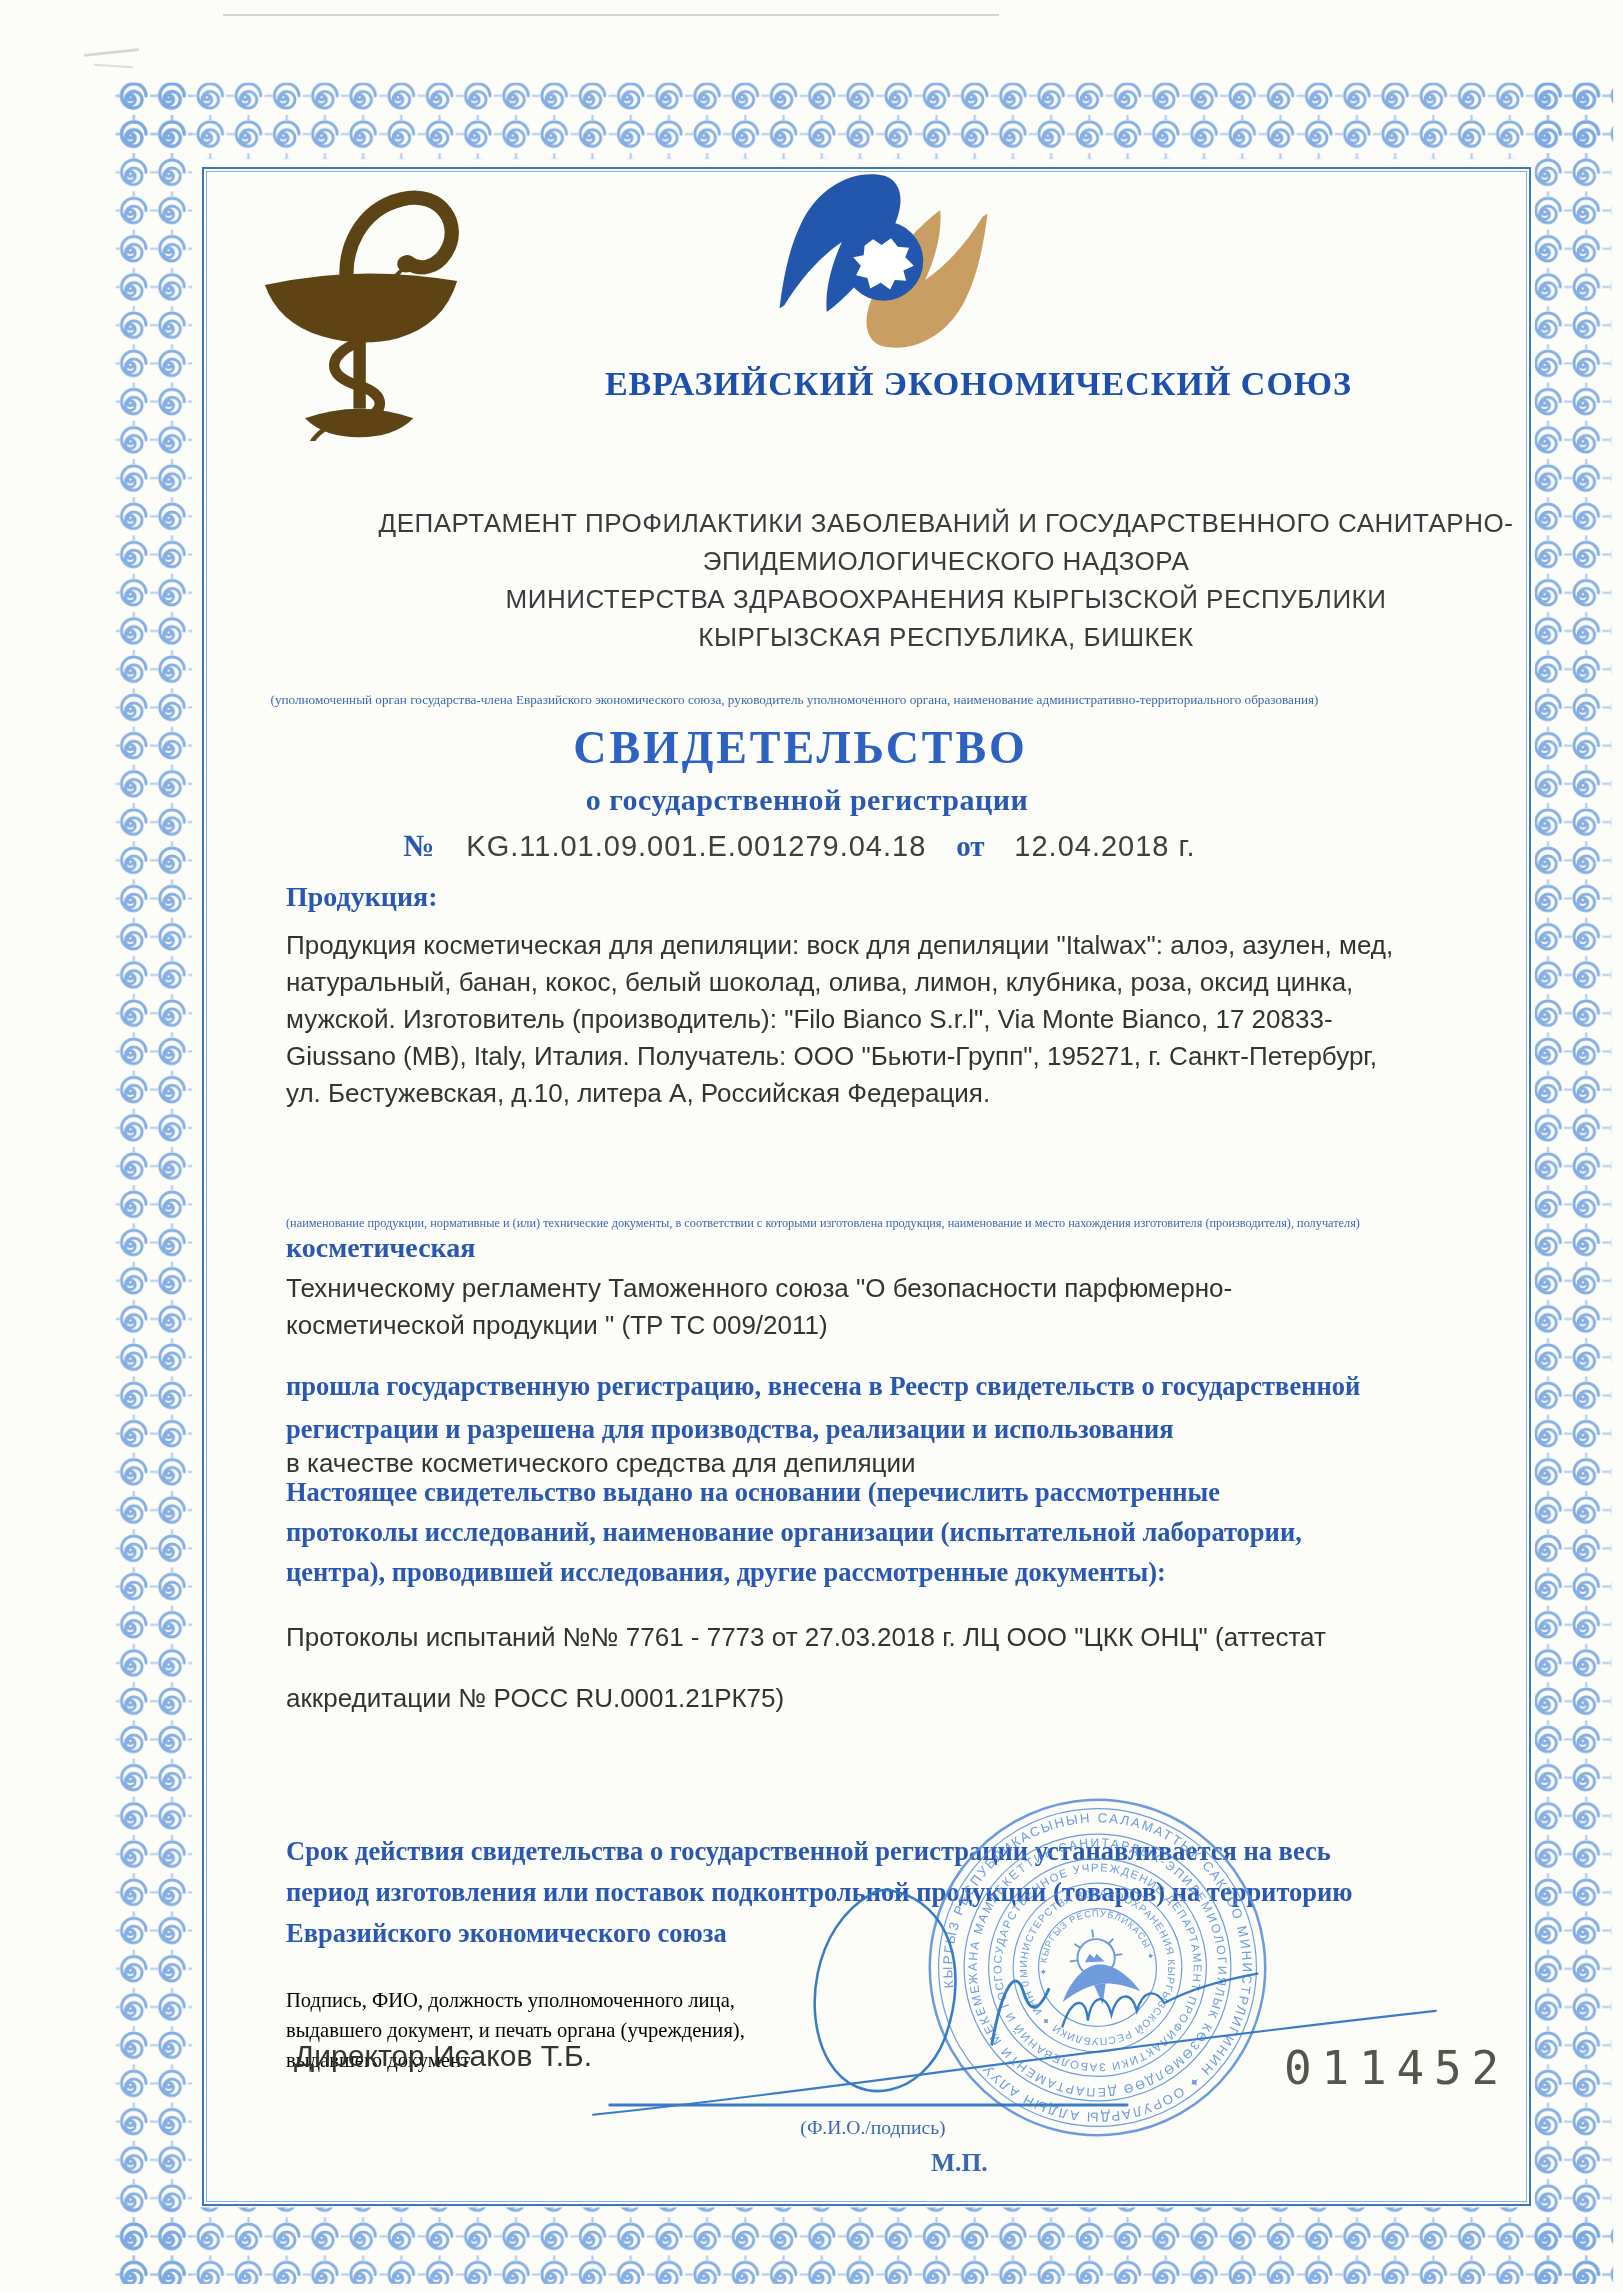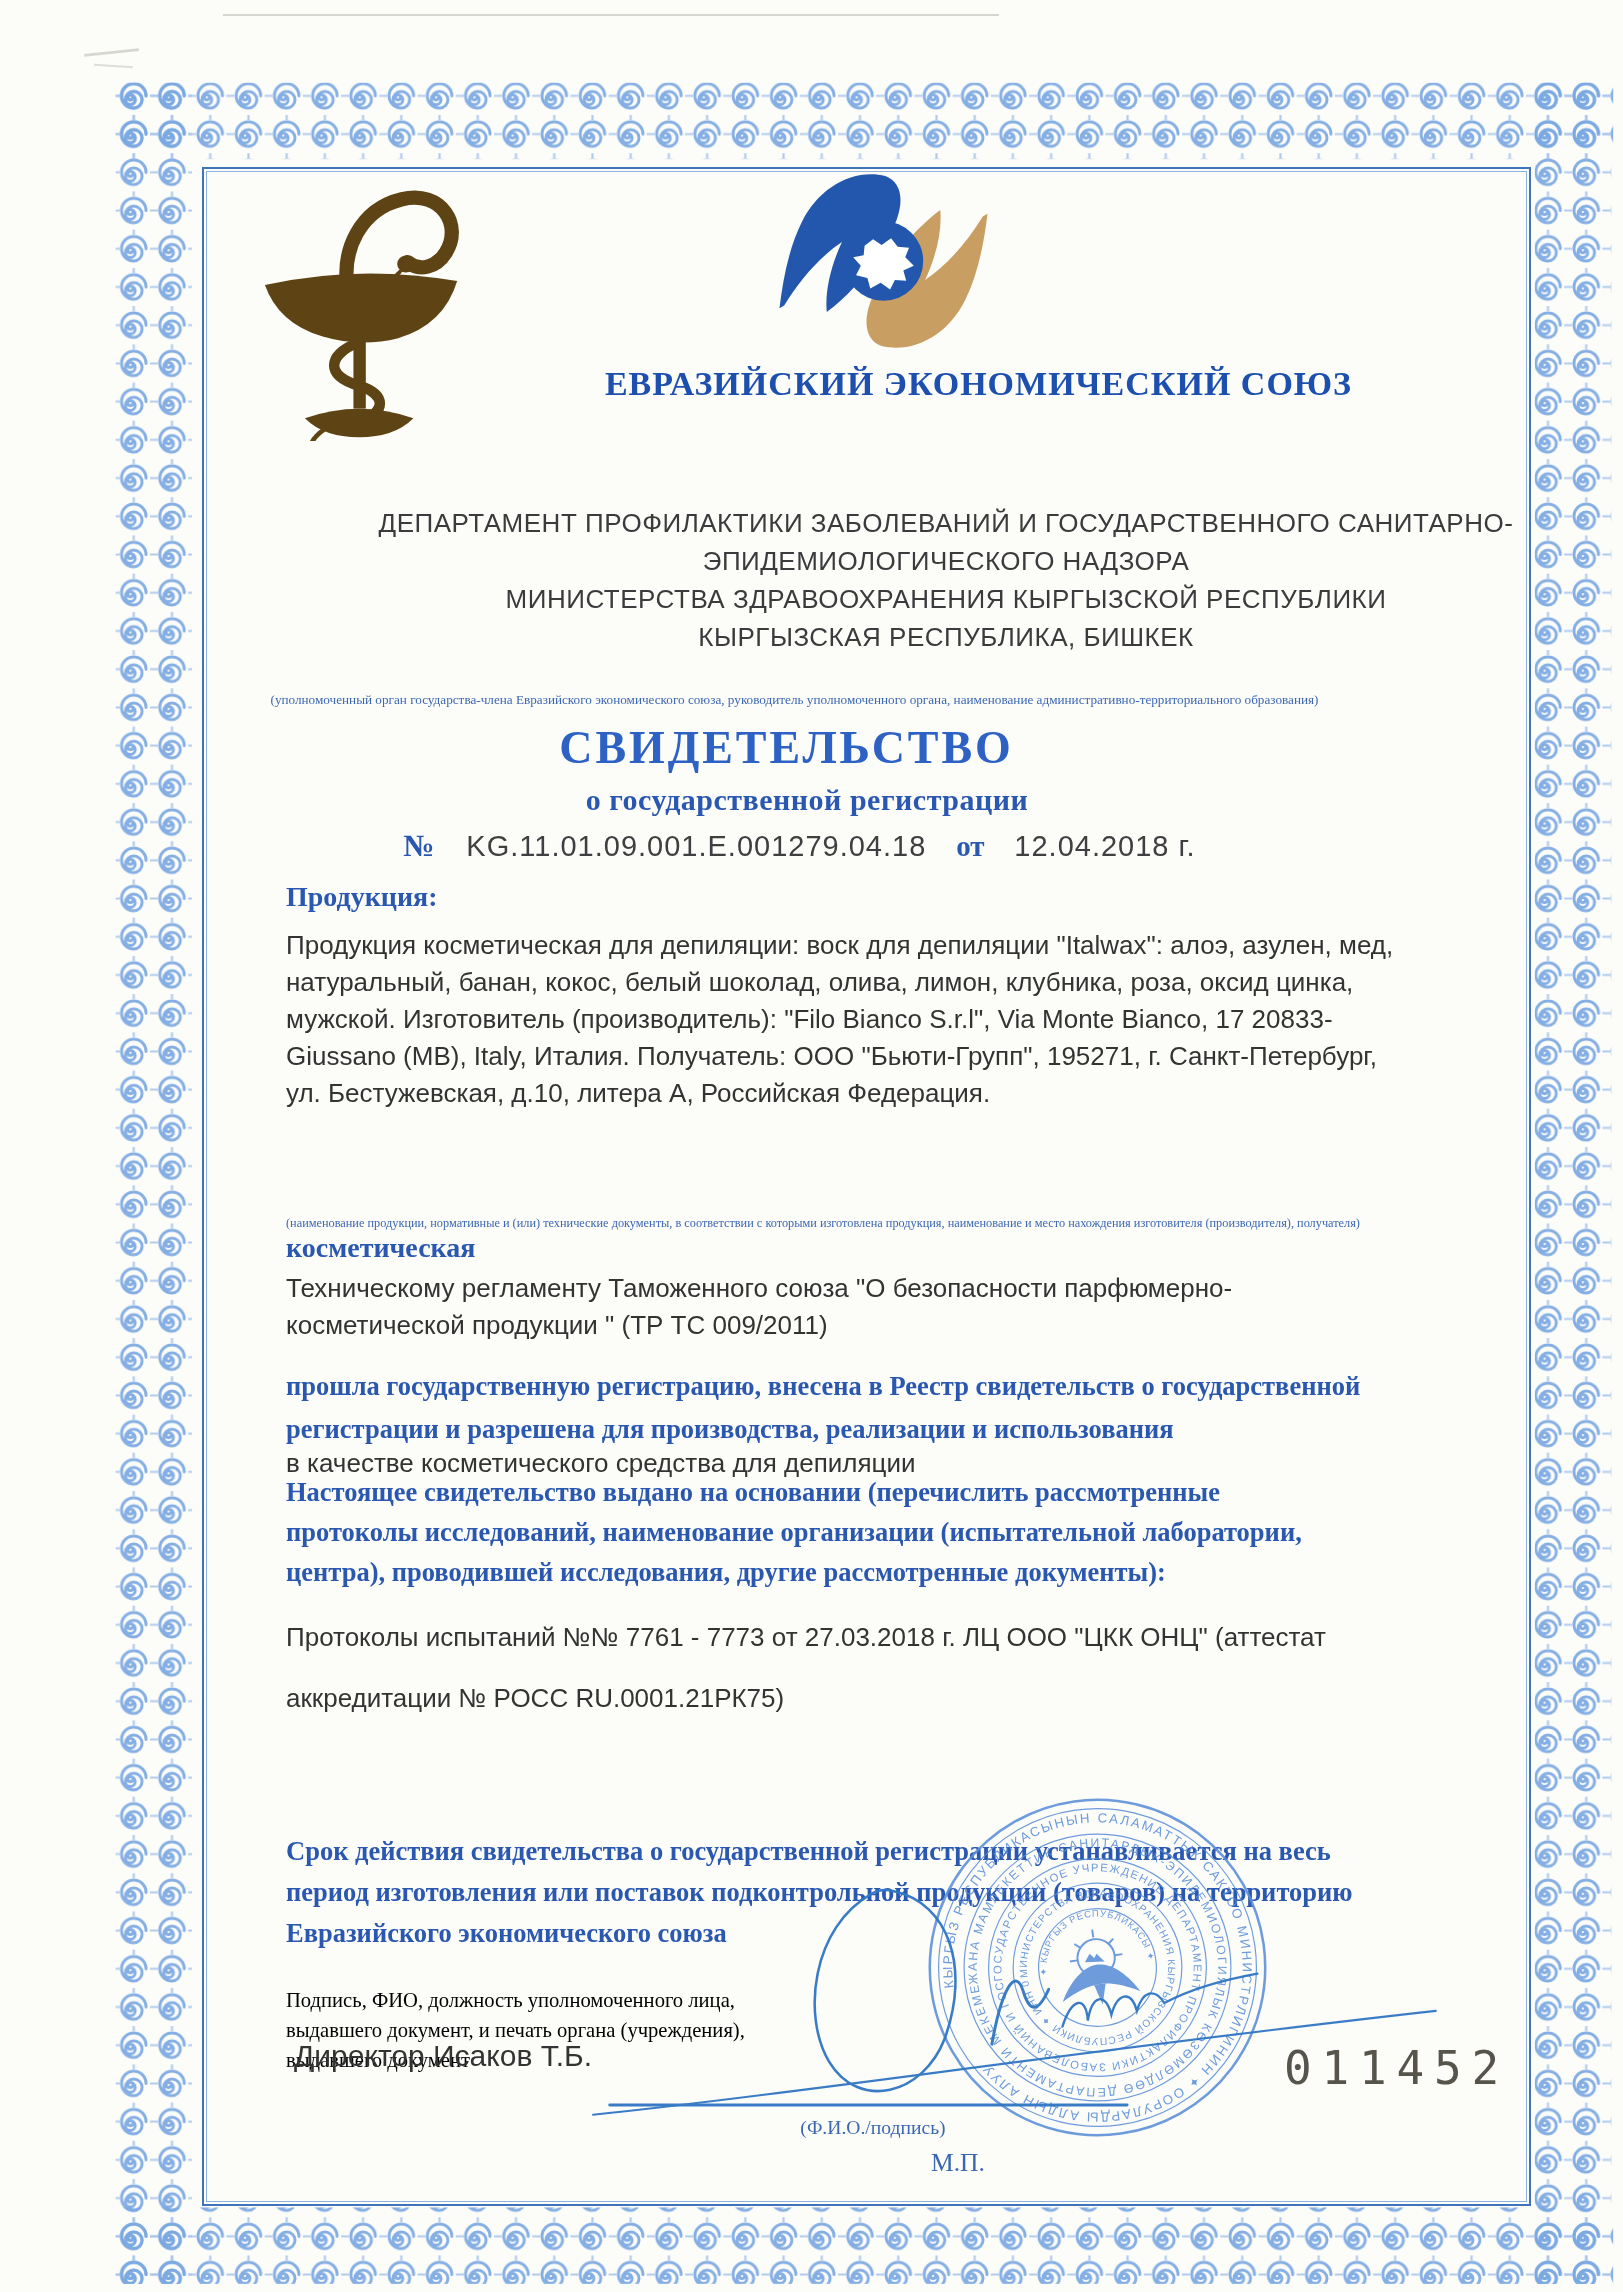--- a/index.html
+++ b/index.html
@@ -16,21 +16,21 @@
   .tinynote{font-family:"Liberation Serif","DejaVu Serif",serif;color:#3c68b2;font-size:13.2px;font-weight:normal;}
   .cert-title{font-size:46px;letter-spacing:2.9px;color:#2d62c4;}
   .cert-sub{font-size:30px;letter-spacing:0.5px;color:#2a58b0;}
   .numline{font-size:29px;}
   .numsign{font-family:"Liberation Serif","DejaVu Serif",serif;color:#2a58b0;font-weight:bold;font-size:31px;}
   .numval{color:#3f3f41;letter-spacing:1px;}
   .bluepar{font-size:26.5px;line-height:40px;}
   .bodypar{font-size:26px;line-height:37px;color:#333;}
   .scan-line{background:#c2c2bc;opacity:.65;}
   .serial{font-family:"DejaVu Sans Mono",monospace;font-size:46px;letter-spacing:9.8px;color:#56544b;}
-  .mp{font-family:"Liberation Serif","DejaVu Serif",serif;color:#3a67b0;font-weight:normal;font-size:25.5px;}
+  .mp{font-family:"Liberation Serif","DejaVu Serif",serif;color:#3a67b0;font-weight:bold;font-size:25.5px;}
   .signnote{font-family:"Liberation Serif","DejaVu Serif",serif;color:#000000;font-size:20.6px;line-height:30px;margin-top:40px;}
   .fio{font-family:"Liberation Serif","DejaVu Serif",serif;color:#3c68b2;font-size:19.6px;}
   .director{font-size:30px;color:#333;}
   svg text{font-family:"Liberation Sans","DejaVu Sans",sans-serif;}
 </style>
 </head>
 <body>
 
 <div class="page">
 
@@ -75,21 +75,21 @@
 
   <div class="abs center union-title" style="left:202px;top:365px;width:1553px;">ЕВРАЗИЙСКИЙ ЭКОНОМИЧЕСКИЙ СОЮЗ</div>
 
   <div class="abs center dept prelines" style="left:202px;top:504px;width:1488px;text-align:center;">ДЕПАРТАМЕНТ ПРОФИЛАКТИКИ ЗАБОЛЕВАНИЙ И ГОСУДАРСТВЕННОГО САНИТАРНО-
 ЭПИДЕМИОЛОГИЧЕСКОГО НАДЗОРА
 МИНИСТЕРСТВА ЗДРАВООХРАНЕНИЯ КЫРГЫЗСКОЙ РЕСПУБЛИКИ
 КЫРГЫЗСКАЯ РЕСПУБЛИКА, БИШКЕК</div>
 
   <div class="abs center tinynote" style="left:202px;top:692px;width:1185px;">(уполномоченный орган государства-члена Евразийского экономического союза, руководитель уполномоченного органа, наименование административно-территориального образования)</div>
 
-  <div class="abs center serifblue cert-title" style="left:198px;top:721px;width:1177px;">СВИДЕТЕЛЬСТВО</div>
+  <div class="abs center serifblue cert-title" style="left:212px;top:721px;width:1177px;">СВИДЕТЕЛЬСТВО</div>
   <div class="abs center serifblue cert-sub" style="left:202px;top:783px;width:1210px;">о государственной регистрации</div>
 
   <div class="abs center numline" style="left:137px;top:828px;width:1325px;">
     <span class="numsign">№</span>
     <span style="display:inline-block;width:15.7px;"></span>
     <span class="numval">KG.11.01.09.001.E.001279.04.18</span>
     <span style="display:inline-block;width:13.7px;"></span>
     <span class="numsign" style="font-size:29px;">от</span>
     <span style="display:inline-block;width:13.7px;"></span>
     <span class="numval">12.04.2018 г.</span>

